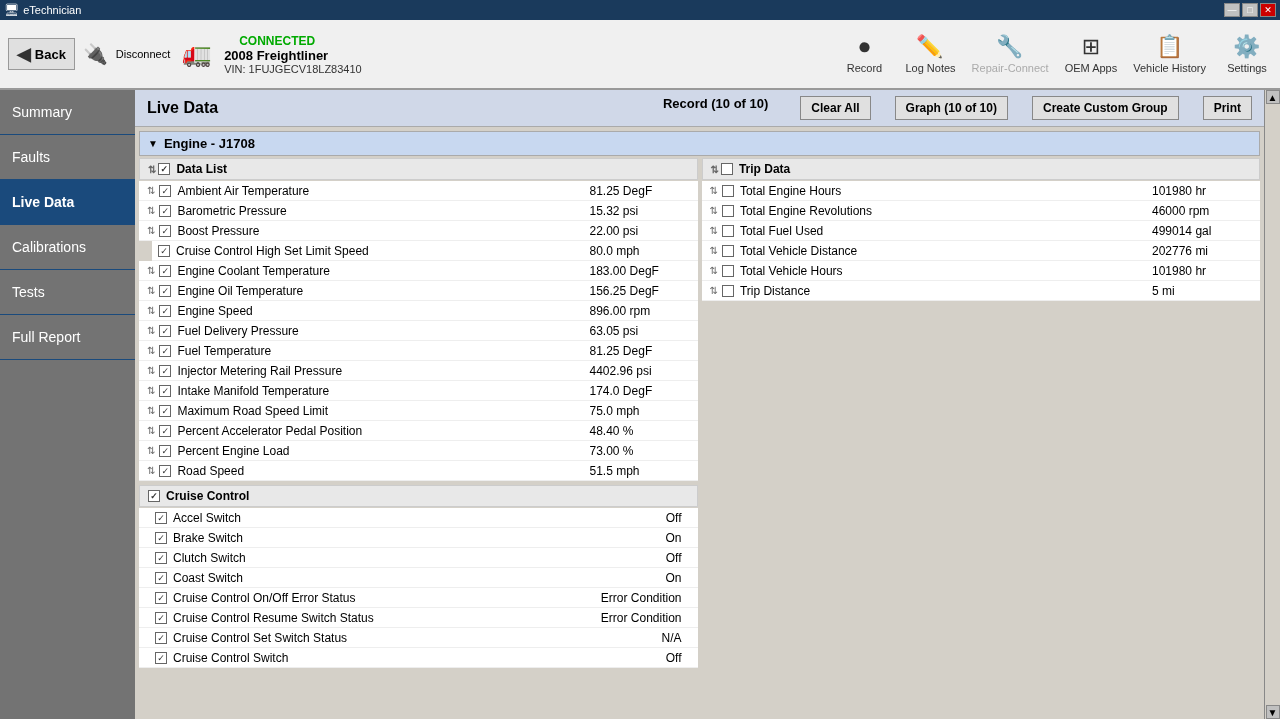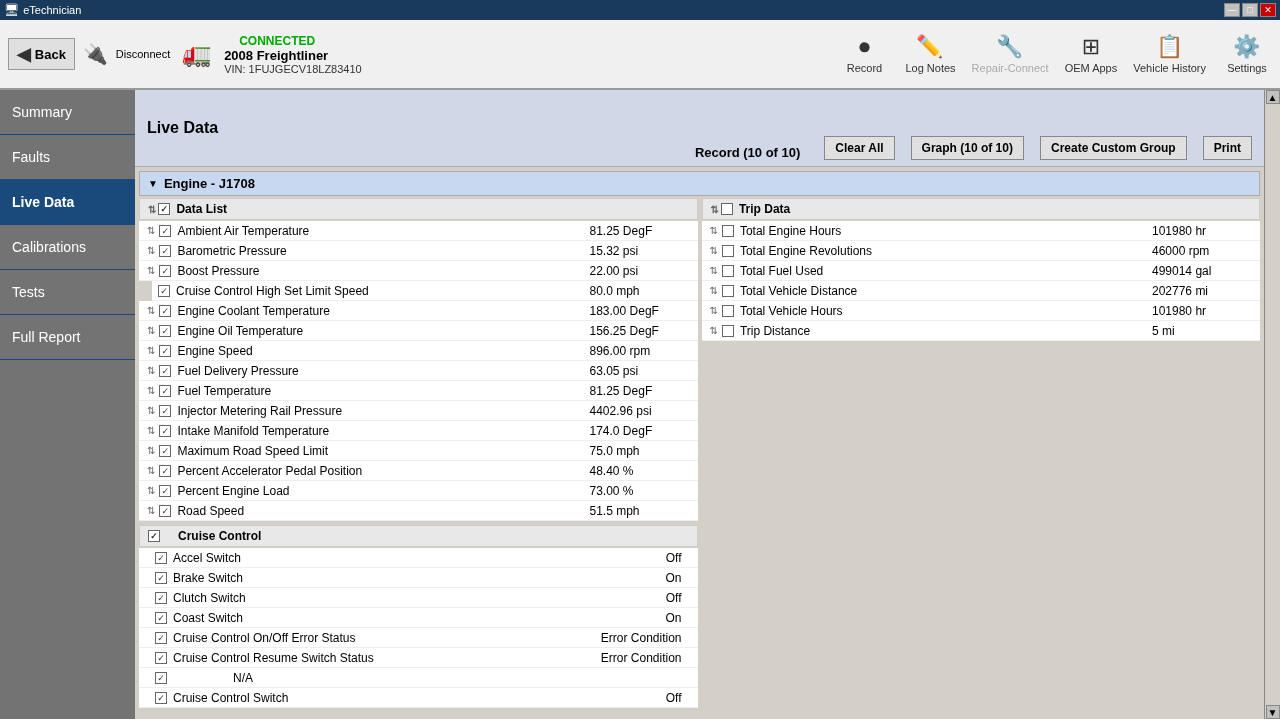--- a/index.html
+++ b/index.html
@@ -92,21 +92,21 @@
 
     
     .live-data-header {
       background: #d0d8e8;
       padding: 6px 12px;
       display: flex;
       align-items: center;
       border-bottom: 1px solid #aaa;
     }
     .live-data-title { font-size: 16px; font-weight: bold; flex: 1; }
-    .live-data-controls { display: flex; align-items: flex-end; gap: 16px; margin-top: 40px; }
+    .live-data-controls { display: flex; align-items: flex-start; gap: 24px; }
     .record-info { font-size: 13px; font-weight: bold; margin-right: 8px; }
     .btn {
       padding: 4px 10px;
       background: #e0e0e0;
       border: 1px solid #888;
       cursor: pointer;
       font-size: 12px;
       font-weight: bold;
     }
 
@@ -419,21 +419,21 @@
               <div class="row-icons">
                 <span class="sort-icon">⇅</span>
                 <span class="checkbox checked"></span>
               </div>
               <span class="row-name">Road Speed</span>
               <span class="row-value">51.5 mph</span>
             </div>
 
             <div class="group-header" style="margin-top:4px;">
               <span class="checkbox checked"></span>
-              <span style="margin-left:16px;">Cruise Control</span>
+              <span style="margin-left:4px;">Cruise Control</span>
             </div>
             <div class="sub-data-row">
               <span class="checkbox checked" style="margin-right:6px;"></span>
               <span class="row-name">Accel Switch</span>
               <span class="row-value">Off</span>
             </div>
             <div class="sub-data-row">
               <span class="checkbox checked" style="margin-right:6px;"></span>
               <span class="row-name">Brake Switch</span>
               <span class="row-value">On</span>
@@ -453,20 +453,21 @@
               <span class="row-name">Cruise Control On/Off Error Status</span>
               <span class="row-value">Error Condition</span>
             </div>
             <div class="sub-data-row">
               <span class="checkbox checked" style="margin-right:6px;"></span>
               <span class="row-name">Cruise Control Resume Switch Status</span>
               <span class="row-value">Error Condition</span>
             </div>
             <div class="sub-data-row">
               <span class="checkbox checked" style="margin-right:6px;"></span>
+              <span class="row-name">Cruise Control Set Switch Status</span>
               <span class="row-value">N/A</span>
             </div>
             <div class="sub-data-row">
               <span class="checkbox checked" style="margin-right:6px;"></span>
               <span class="row-name">Cruise Control Switch</span>
               <span class="row-value">Off</span>
             </div>
           </div>
 
           <div class="data-col">

